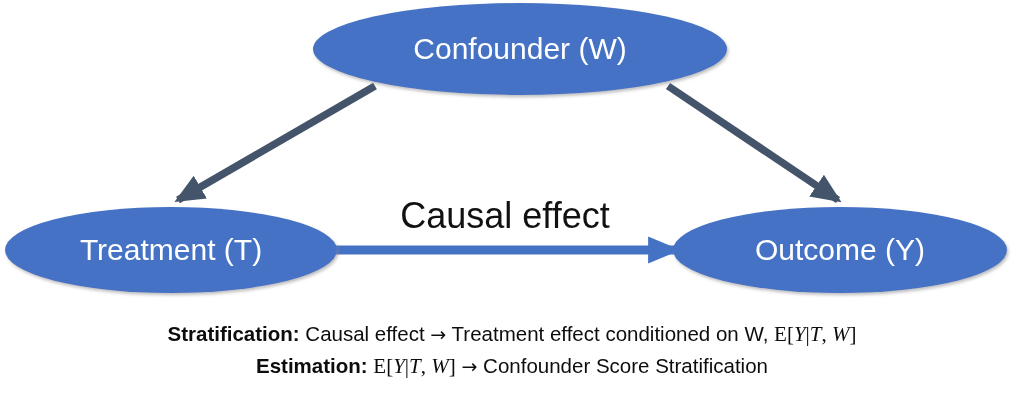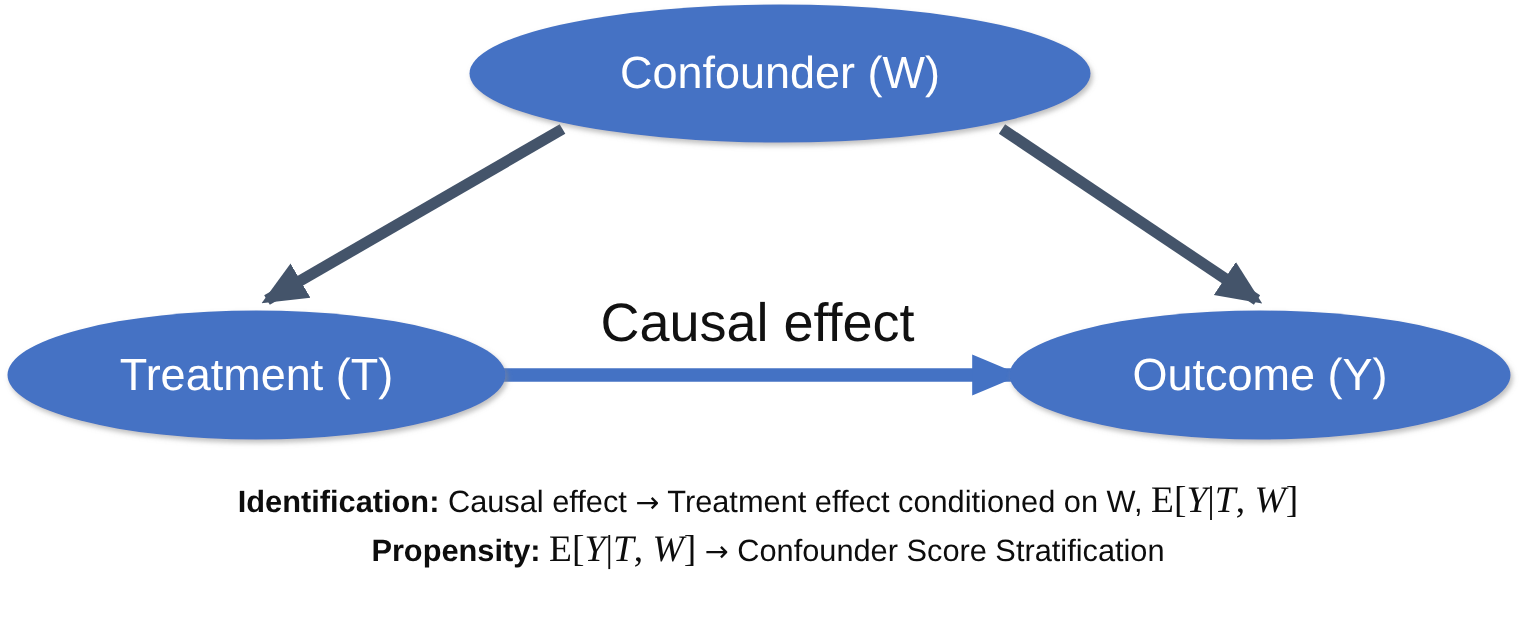--- a/index.html
+++ b/index.html
@@ -55,21 +55,21 @@
     font-family: "Liberation Sans", sans-serif;
     font-size: 20.5px;
     line-height: 31px;
     white-space: nowrap;
   }
   .cap-lead {
     font-weight: bold;
   }
   .math {
     font-family: "Liberation Serif", serif;
-    font-size: 25px;
+    font-size: 21px;
   }
   .math .var {
     font-style: italic;
   }
   .arrowtext {
     font-family: "DejaVu Sans", sans-serif;
     font-size: 19px;
   }
 </style>
 </head>
@@ -117,21 +117,21 @@
       <ellipse cx="840" cy="250" rx="167" ry="43" fill="#4472C4" filter="url(#soft-shadow)"></ellipse>
       <text class="node-label" x="840" y="252">Outcome (Y)</text>
     </g>
 
     <text class="edge-label" x="505" y="218">Causal effect</text>
   </svg>
 
   <div id="caption">
 
     <div class="cap-line">
-      <span class="cap-lead">Identification:</span><span> </span><span>Causal effect</span><span> </span><span class="arrowtext">→</span><span> </span><span>Treatment effect conditioned on W,</span><span> </span><span class="math"><span>E</span><span>[</span><span class="var">Y</span><span>|</span><span class="var">T</span><span>,</span><span> </span><span class="var">W</span><span>]</span></span>
+      <span class="cap-lead">Stratification:</span><span> </span><span>Causal effect</span><span> </span><span class="arrowtext">→</span><span> </span><span>Treatment effect conditioned on W,</span><span> </span><span class="math"><span>E</span><span>[</span><span class="var">Y</span><span>|</span><span class="var">T</span><span>,</span><span> </span><span class="var">W</span><span>]</span></span>
     </div>
 
     <div class="cap-line">
-      <span class="cap-lead">Propensity:</span><span> </span><span class="math"><span>E</span><span>[</span><span class="var">Y</span><span>|</span><span class="var">T</span><span>,</span><span> </span><span class="var">W</span><span>]</span></span><span> </span><span class="arrowtext">→</span><span> </span><span>Confounder Score Stratification</span>
+      <span class="cap-lead">Estimation:</span><span> </span><span class="math"><span>E</span><span>[</span><span class="var">Y</span><span>|</span><span class="var">T</span><span>,</span><span> </span><span class="var">W</span><span>]</span></span><span> </span><span class="arrowtext">→</span><span> </span><span>Confounder Score Stratification</span>
     </div>
 
   </div>
 </div>
 
 </body></html>

